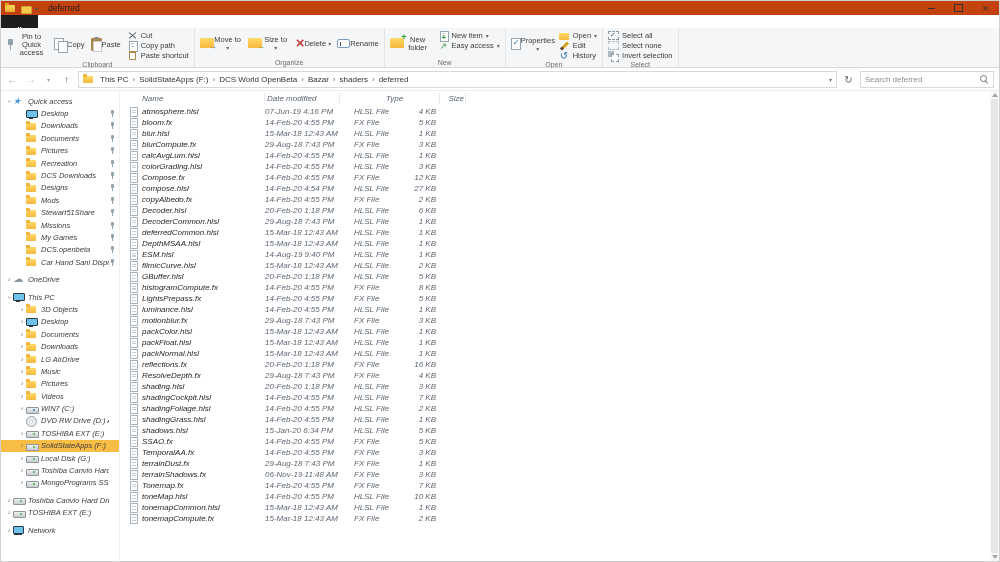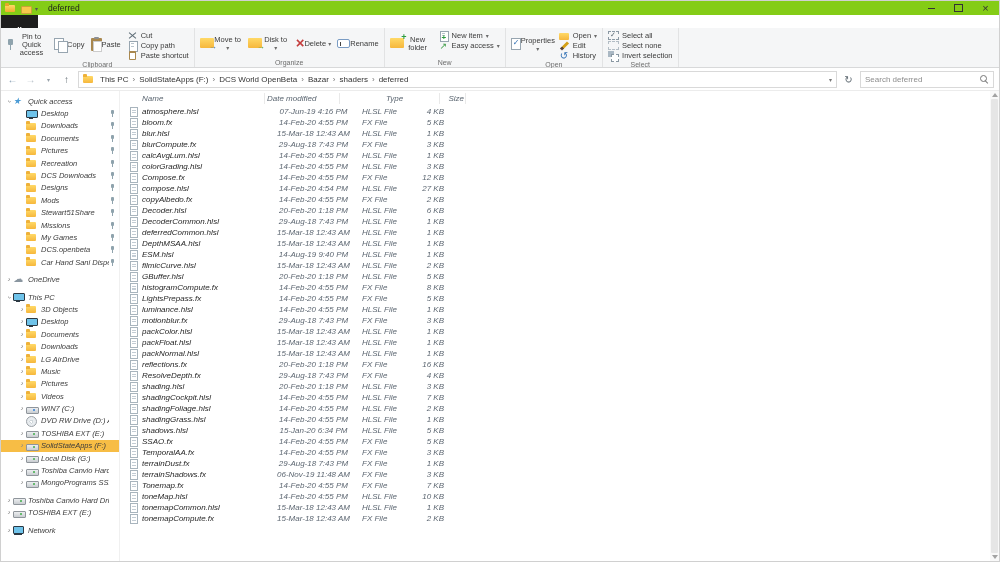--- a/index.html
+++ b/index.html
@@ -1,18 +1,18 @@
 <!DOCTYPE html>
 <html><head>
 <meta charset="utf-8">
 <style>
   * { box-sizing: border-box; margin: 0; padding: 0; }
   html,body { width:1000px; height:562px; overflow:hidden; }
   body { font-family:"Liberation Sans", sans-serif; background:#fff; color:#222; }
-  .window { width:1000px; height:562px; display:flex; flex-direction:column; background:#84cc16; border:1px solid #d0d0d0; }
+  .window { width:1000px; height:562px; display:flex; flex-direction:column; background:#c2410c; border:1px solid #d0d0d0; }
 
   
   .titlebar { height:14px; flex:0 0 14px; display:flex; align-items:center; padding-left:4px; font-size:8.5px; color:#1e1e1e; }
   .app-icon { width:11px; height:10px; position:relative; margin-right:5px; }
   .app-icon::before { content:""; position:absolute; left:0; top:2px; width:10px; height:7px; background:linear-gradient(#ffd967,#f0ad2d); border-radius:1px; }
   .app-icon::after { content:""; position:absolute; left:0; top:0; width:4px; height:3px; background:#e8a62a; border-radius:1px 1px 0 0; }
   .qat-folder { width:10px; height:9px; position:relative; margin-right:4px; }
   .qat-folder::before { content:""; position:absolute; left:0; top:2px; width:9px; height:6px; background:#f7c84c; border:1px solid #caa238; border-radius:1px; }
   .qat-caret::before { content:"▾"; font-size:6px; color:#555; }
   .qat-caret { margin-right:10px; }
@@ -141,21 +141,21 @@
   .h { border-right:1px solid #e9e9e9; height:11px; line-height:11px; }
   .hname { width:143px; padding-left:20px; }
   .hdate { width:75px; padding-left:2px; }
   .htype { width:56px; padding-left:2px;margin-left:44px; }
   .hsize { width:26px; text-align:right; padding-right:1px; }
   .rows { flex:1; overflow:hidden; font-size:8px; }
   .row { height:11px; display:flex; align-items:center; padding-left:8px; }
   .file-ico { width:8px; height:10px; flex:0 0 8px; margin-right:4px; background:#fff; border:1px solid #a8b4bd; position:relative; }
   .file-ico::before { content:""; position:absolute; left:1px; top:2px; right:1px; height:5px; background:repeating-linear-gradient(to bottom,#c3ccd4 0 1px,transparent 1px 2.5px); }
   .c-name { width:123px; color:#262626; overflow:hidden; white-space:nowrap; }
-  .c-date { width:97px; color:#5d6772; white-space:nowrap; overflow:hidden;text-align:center; }
+  .c-date { width:89px; color:#5d6772; white-space:nowrap; overflow:hidden; }
   .c-type { width:56px; color:#5d6772; overflow:hidden; }
   .c-size { width:26px; color:#5d6772; text-align:right; white-space:nowrap; }
 
   .scroll { position:absolute; right:0; top:0; bottom:0; width:9px; background:#f9f9f9; display:flex; flex-direction:column; align-items:center; padding:2px 0; }
   .sarrow-up { width:0; height:0; border-left:3px solid transparent; border-right:3px solid transparent; border-bottom:4px solid #a3a3a3; }
   .sarrow-down { width:0; height:0; border-left:3px solid transparent; border-right:3px solid transparent; border-top:4px solid #a3a3a3; }
   .sthumb { flex:1; width:7px; background:#e6e6e6; margin:2px 0; border-radius:1px; }
 
   
   .statusbar { height:12px; flex:0 0 12px; display:flex; align-items:center; padding:0 6px; font-size:7.5px; color:#4a4a4a; border-top:1px solid #efefef; background:#fff; }
@@ -234,21 +234,21 @@
         <div class="rbtn-lg">
           <span class="ric">
               <span class="ic-move"></span>
             </span>
           <span><span class="rlabel">Move to</span> <span class="caret"></span></span>
         </div>
         <div class="rbtn-lg">
           <span class="ric">
               <span class="ic-copyto"></span>
             </span>
-          <span><span class="rlabel">Disk to</span> <span class="caret"></span></span>
+          <span><span class="rlabel">Size to</span> <span class="caret"></span></span>
         </div>
         <div class="rbtn-lg">
           <span class="ric">
               <span class="ic-del"></span>
             </span>
           <span><span class="rlabel">Delete</span> <span class="caret"></span></span>
         </div>
         <div class="rbtn-lg">
           <span class="ric">
               <span class="ic-ren"></span>

